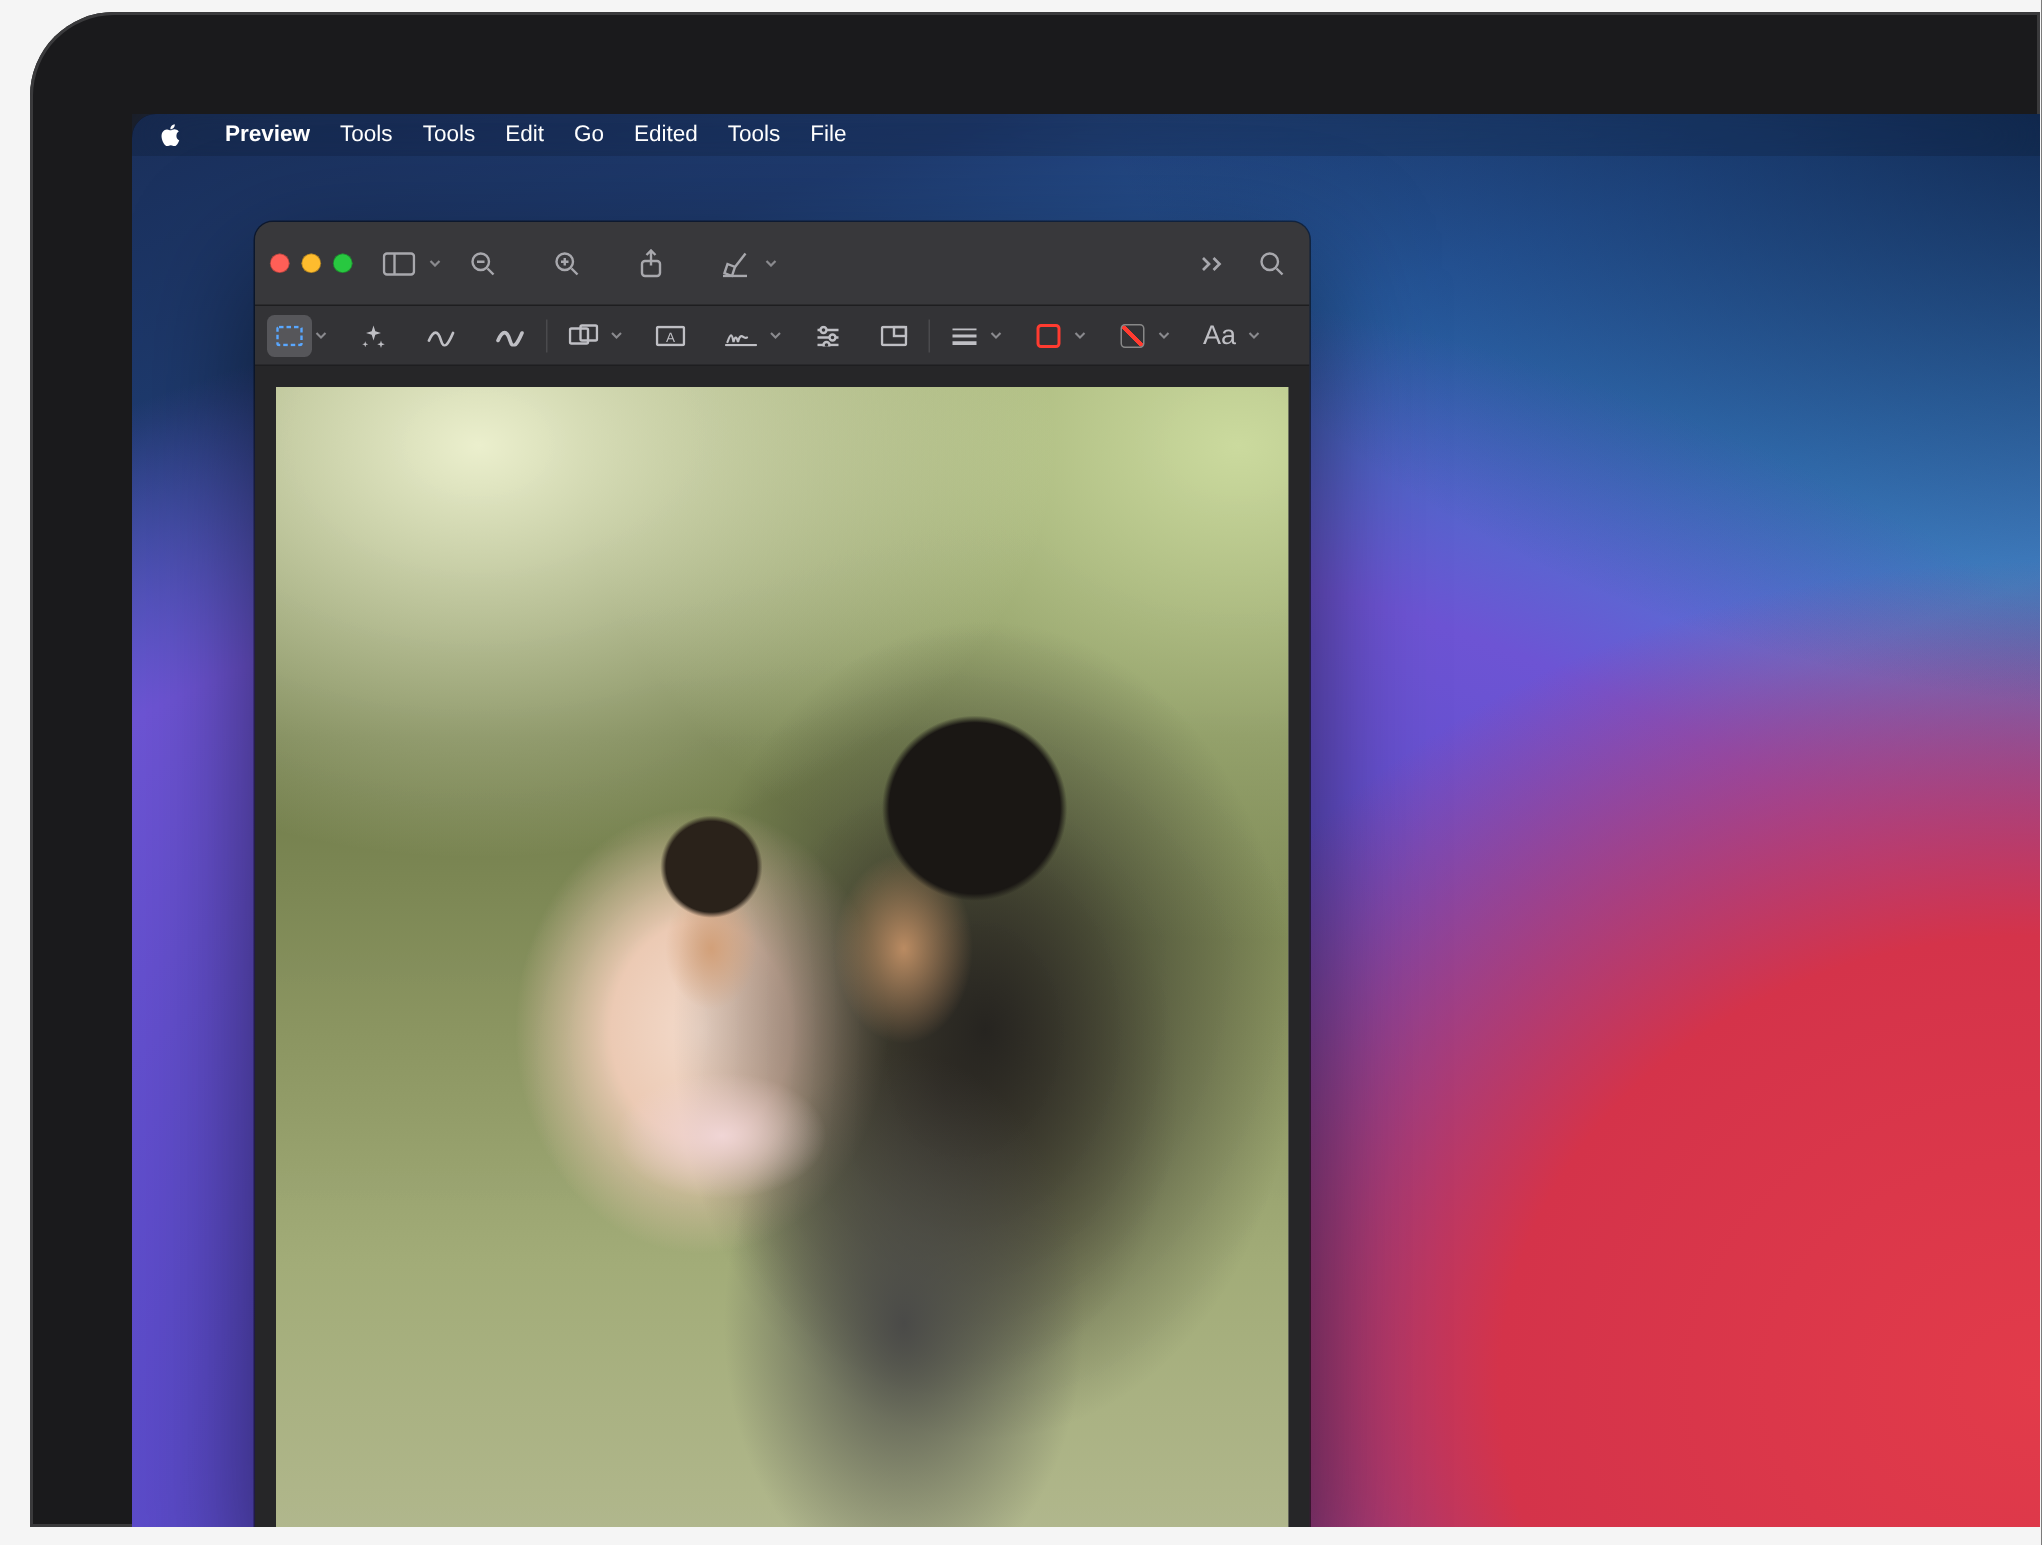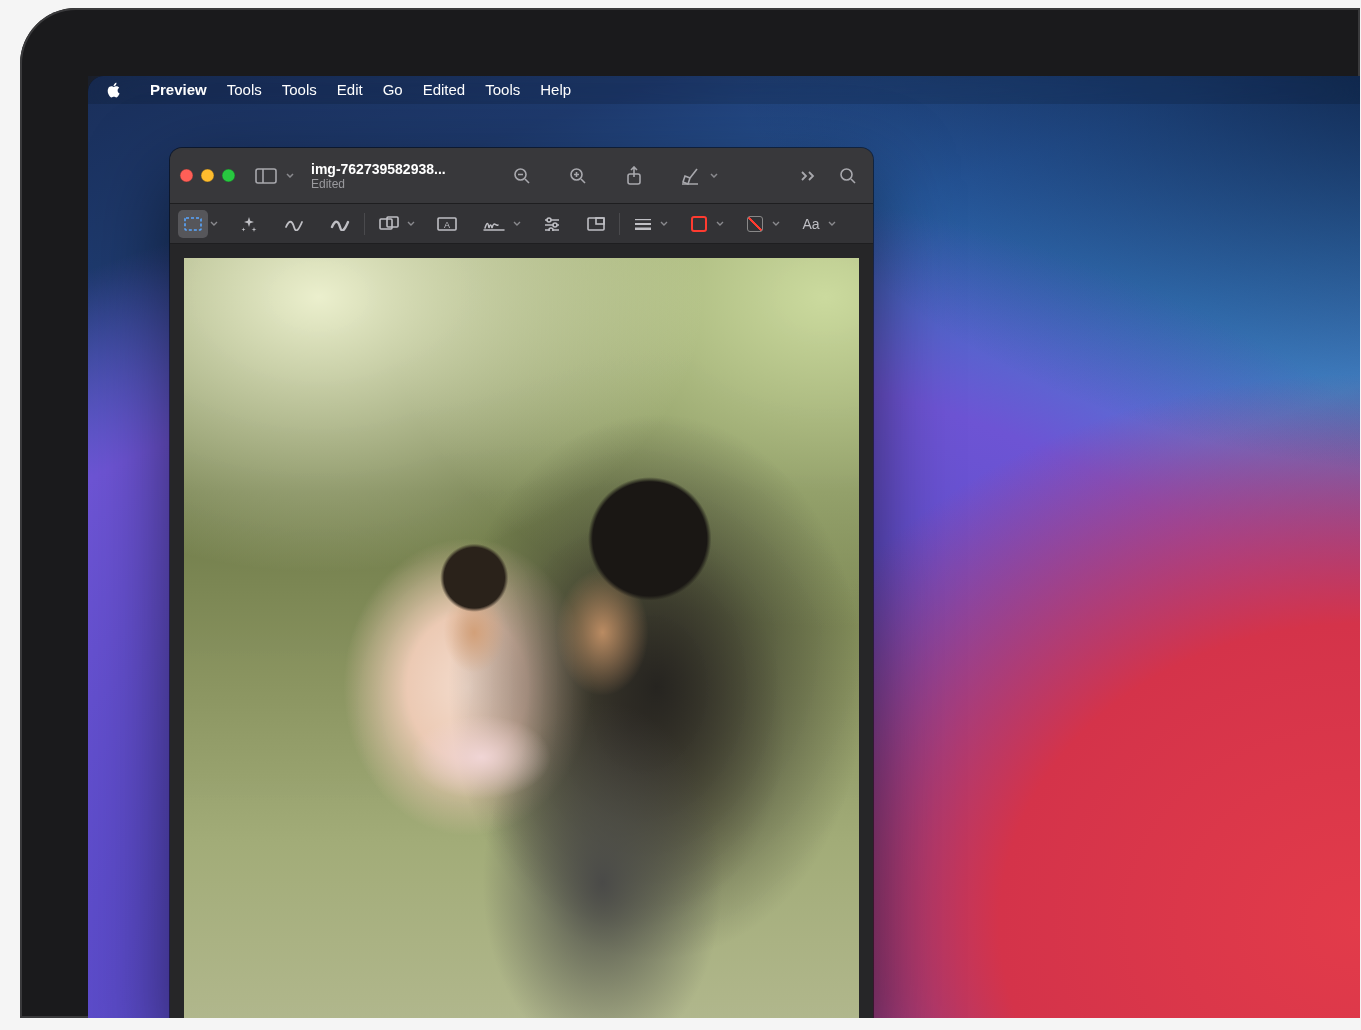--- a/index.html
+++ b/index.html
@@ -234,21 +234,21 @@
             <path d="M11.6 8.5c0-1.9 1.5-2.8 1.6-2.8-0.9-1.3-2.2-1.4-2.7-1.5-1.1-.1-2.2.7-2.8.7s-1.5-.7-2.4-.6c-1.2 0-2.4.7-3 1.9-1.3 2.3-.3 5.6.9 7.4.6.9 1.4 1.9 2.3 1.8.9 0 1.3-.6 2.4-.6s1.4.6 2.4.6 1.6-.9 2.2-1.8c.7-1 1-2 1-2.1-.1 0-1.9-.7-1.9-3zm-1.8-5.4c.5-.6.8-1.4.7-2.3-.7 0-1.6.5-2.1 1.1-.5.5-.9 1.4-.8 2.2.8.1 1.7-.4 2.2-1z"></path>
           </svg>
       </span>
       <span class="item app">Preview</span>
       <span class="item">Tools</span>
       <span class="item">Tools</span>
       <span class="item">Edit</span>
       <span class="item">Go</span>
       <span class="item">Edited</span>
       <span class="item">Tools</span>
-      <span class="item">Help</span>
+      <span class="item">File</span>
     </div>
 
     <div class="window">
 
       <div class="titlebar">
         <div class="traffic">
           <span class="dot-close"></span>
           <span class="dot-min"></span>
           <span class="dot-max"></span>
         </div>
@@ -260,24 +260,20 @@
                 <line x1="8" y1="1" x2="8" y2="15"></line>
             </svg>
           </div>
           <div class="tb-chev">
             <svg width="8" height="5" viewBox="0 0 8 5" fill="none" stroke="currentColor" stroke-width="1.5">
                 <path d="M1 1l3 3 3-3"></path>
               </svg>
           </div>
         </div>
 
-        <div class="title-block">
-          <div class="name">img-762739582938...</div>
-          <div class="sub">Edited</div>
-        </div>
 
         <div class="tb-btn">
           <svg width="18" height="18" viewBox="0 0 18 18" fill="none" stroke="currentColor" stroke-width="1.6">
             <circle cx="7.5" cy="7.5" r="5.5"></circle>
               <line x1="12" y1="12" x2="16" y2="16"></line>
               <line x1="5" y1="7.5" x2="10" y2="7.5"></line>
           </svg>
         </div>
         <div class="spacer"></div>
         <div class="tb-btn">
@@ -443,21 +439,21 @@
           <span class="swatch swatch-fill"></span>
         </div>
         <div class="mk-chev">
           <svg width="8" height="5" viewBox="0 0 8 5" fill="none" stroke="currentColor" stroke-width="1.4">
               <path d="M1 1l3 3 3-3"></path>
             </svg>
         </div>
 
         <div class="mk-sep"></div>
         <div class="mk-btn">
-          <span style="font-size:14px;">Aa</span>
+          <span style="font-size:18px;">Aa</span>
         </div>
         <div class="mk-chev">
           <svg width="8" height="5" viewBox="0 0 8 5" fill="none" stroke="currentColor" stroke-width="1.4">
               <path d="M1 1l3 3 3-3"></path>
             </svg>
         </div>
       </div>
 
       <div class="content">
         <div class="photo"></div>

